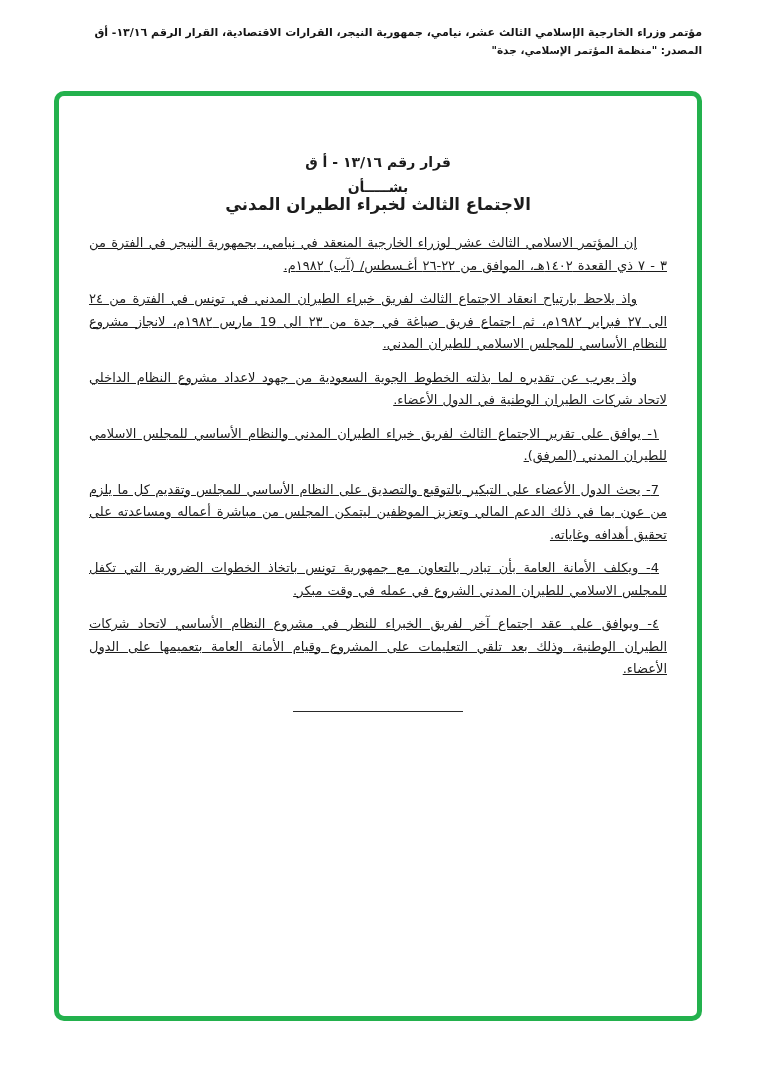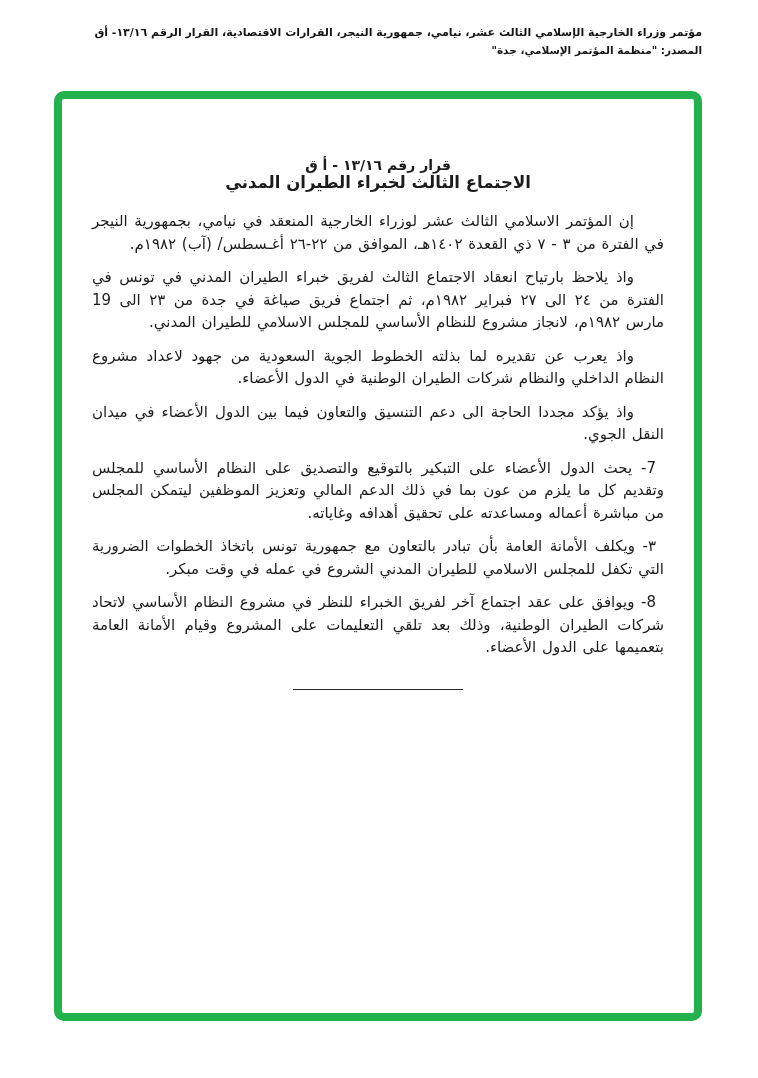--- a/index.html
+++ b/index.html
@@ -34,21 +34,21 @@
     font-weight: bold;
     margin-top: 5px;
     color: #141414;
   }
   .doc-frame {
     position: absolute;
     left: 54px;
     top: 91px;
     width: 648px;
     height: 930px;
-    border: 8px solid #a16207;
+    border: 5px solid #a16207;
     border-radius: 10px;
     background: #ffffff;
     overflow: hidden;
   }
   .doc-content {
     padding: 58px 30px 0 30px;
   }
   .title-block { text-align: center; }
   .title-1 {
     font-size: 14px;
@@ -58,26 +58,27 @@
     font-size: 14px;
     font-weight: bold;
     margin-top: 9px;
   }
   .title-3 {
     font-size: 16.5px;
     font-weight: bold;
   }
   .body-text { margin-top: 18px; }
   p.para {
-    font-size: 15px;
+    font-size: 13px;
     line-height: 22.5px;
     text-align: justify;
     text-indent: 30px;
     margin-bottom: 11px;
     word-spacing: 1px;
+    text-decoration: underline;
   }
   p.item {
     text-indent: 8px;
   }
   .end-line {
     width: 170px;
     height: 0;
     border-top: 1.5px solid #2a2a2a;
     margin: 30px auto 0 auto;
   }
@@ -90,32 +91,33 @@
   <div class="top-header">
     <div class="header-line1">مؤتمر وزراء الخارجية الإسلامي الثالث عشر، نيامي، جمهورية النيجر، القرارات الاقتصادية، القرار الرقم ١٣/١٦- أق</div>
     <div class="header-line2">المصدر:  "منظمة المؤتمر الإسلامي، جدة"</div>
   </div>
 
   <div class="doc-frame" style="border-color: rgb(35, 177, 77);">
     <div class="doc-content">
 
       <div class="title-block">
         <div class="title-1">قرار رقم ١٣/١٦ - أ ق</div>
+        <div class="title-2">بشـــــأن</div>
         <div class="title-3">الاجتماع الثالث لخبراء الطيران المدني</div>
       </div>
 
       <div class="body-text">
         <p class="para">إن المؤتمر الاسلامي الثالث عشر لوزراء الخارجية المنعقد في نيامي، بجمهورية النيجر في الفترة من ٣ - ٧ ذي القعدة ١٤٠٢هـ، الموافق من ٢٢-٢٦ أغـسطس/ (آب) ١٩٨٢م.</p>
         <p class="para">واذ يلاحظ بارتياح انعقاد الاجتماع الثالث لفريق خبراء الطيران المدني في تونس في الفترة من ٢٤ الى ٢٧ فبراير ١٩٨٢م، ثم اجتماع فريق صياغة في جدة من ٢٣ الى 19 مارس ١٩٨٢م، لانجاز مشروع للنظام الأساسي للمجلس الاسلامي للطيران المدني.</p>
-        <p class="para">واذ يعرب عن تقديره لما بذلته الخطوط الجوية السعودية من جهود لاعداد مشروع النظام الداخلي والنظام شركات الطيران الوطنية في الدول الأعضاء.</p>
-        <p class="para">واذ يؤكد مجددا الحاجة الى دعم التنسيق والتعاون فيما بين الدول الأعضاء في ميدان النقل الجوي.</p>
+        <p class="para">واذ يعرب عن تقديره لما بذلته الخطوط الجوية السعودية من جهود لاعداد مشروع النظام الداخلي لاتحاد شركات الطيران الوطنية في الدول الأعضاء.</p>
 
+        <p class="para item">١- يوافق على تقرير الاجتماع الثالث لفريق خبراء الطيران المدني والنظام الأساسي للمجلس الاسلامي للطيران المدني (المرفق).</p>
         <p class="para item">7- يحث الدول الأعضاء على التبكير بالتوقيع والتصديق على النظام الأساسي للمجلس وتقديم كل ما يلزم من عون بما في ذلك الدعم المالي وتعزيز الموظفين ليتمكن المجلس من مباشرة أعماله ومساعدته على تحقيق أهدافه وغاياته.</p>
-        <p class="para item">٣- ويكلف الأمانة العامة بأن تبادر بالتعاون مع جمهورية تونس باتخاذ الخطوات الضرورية التي تكفل للمجلس الاسلامي للطيران المدني الشروع في عمله في وقت مبكر.</p>
-        <p class="para item">8- ويوافق على عقد اجتماع آخر لفريق الخبراء للنظر في مشروع النظام الأساسي لاتحاد شركات الطيران الوطنية، وذلك بعد تلقي التعليمات على المشروع وقيام الأمانة العامة بتعميمها على الدول الأعضاء.</p>
+        <p class="para item">4- ويكلف الأمانة العامة بأن تبادر بالتعاون مع جمهورية تونس باتخاذ الخطوات الضرورية التي تكفل للمجلس الاسلامي للطيران المدني الشروع في عمله في وقت مبكر.</p>
+        <p class="para item">٤- ويوافق على عقد اجتماع آخر لفريق الخبراء للنظر في مشروع النظام الأساسي لاتحاد شركات الطيران الوطنية، وذلك بعد تلقي التعليمات على المشروع وقيام الأمانة العامة بتعميمها على الدول الأعضاء.</p>
 
         <div class="end-line"></div>
       </div>
 
     </div>
   </div>
 
 </div>
 
 </body></html>

